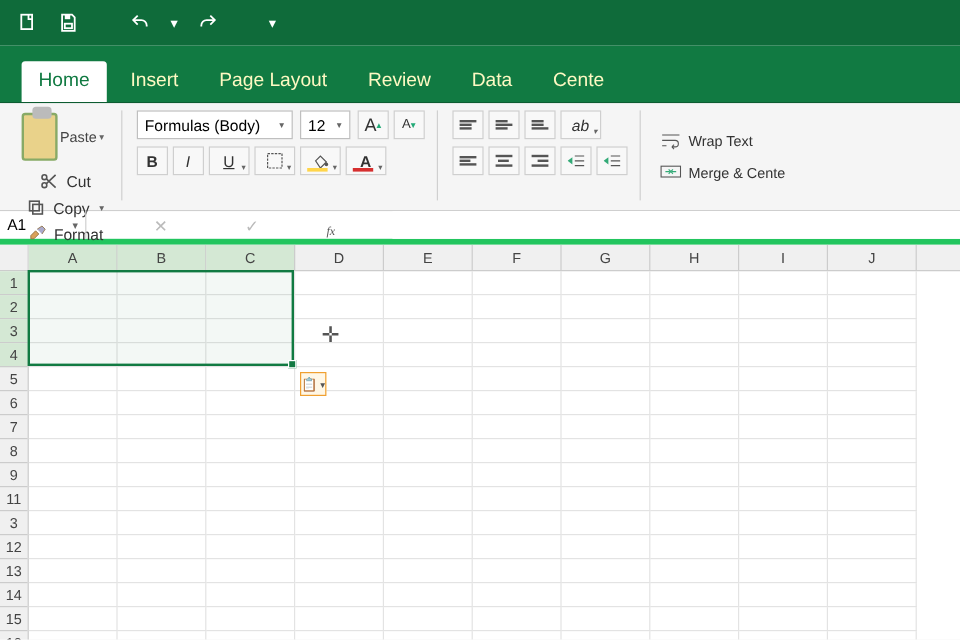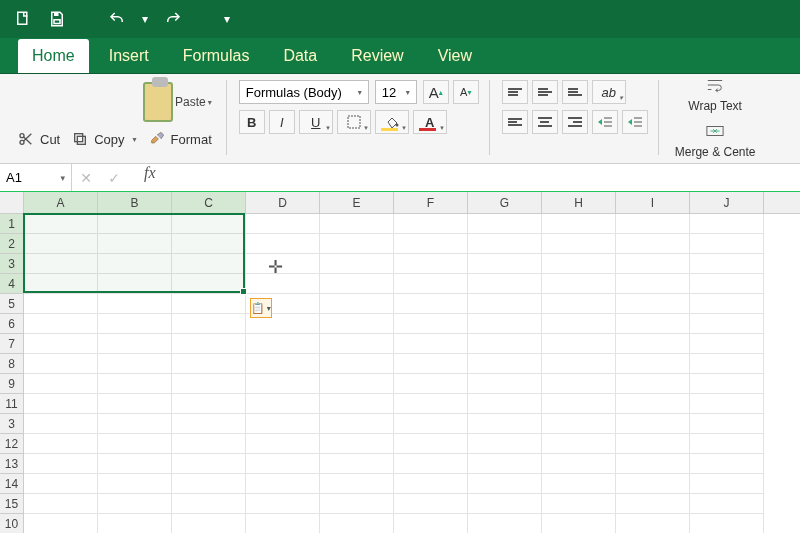--- a/index.html
+++ b/index.html
@@ -9,21 +9,21 @@
   .titlebar {
     height: 38px; background: #0f6b3a; display: flex; align-items: center; gap: 16px; padding: 0 14px;
   }
   .titlebar .qa-icon { color: #fff; font-size: 18px; cursor: pointer; display:flex; align-items:center; }
   .titlebar .qa-icon svg { width:18px; height:18px; }
   .titlebar .sep { width: 10px; }
   .titlebar .more { color:#fff; font-size:12px; }
 
   
   .tabs {
-    height: 36px; background: #117a42; display: flex; align-items: flex-end; gap: 6px; padding: 0 18px;
+    height: 48px; background: #117a42; display: flex; align-items: flex-end; gap: 6px; padding: 0 18px;
     border-bottom: 1px solid #0d5c31;
   }
   .tab {
     color: #fef9c3; font-size: 16px; padding: 8px 14px 8px; cursor: pointer; border-top-left-radius:3px; border-top-right-radius:3px;
   }
   .tab.active { background: #fff; color: #117a42; font-weight: 500; }
 
   
   .ribbon {
     background: #f5f5f5; border-bottom: 1px solid #cfcfcf; padding: 6px 10px 8px; display: flex; gap: 8px;
@@ -32,21 +32,21 @@
   .group { border-right: 1px solid #d0d0d0; padding: 0 10px 0 4px; display:flex; flex-direction:column; }
   .group:last-child { border-right:none; }
 
   
   .paste-group { display:flex; align-items:flex-end; gap:6px; }
   .paste-btn { display:flex; flex-direction:row; align-items:center; gap:2px; cursor:pointer; padding:2px 4px; }
   .paste-btn .clip { width:30px; height:40px; background:#e9d28a; border:2px solid #8a6; border-radius:3px; position:relative; }
   .paste-btn .clip::before { content:""; position:absolute; top:-7px; left:7px; width:16px; height:10px; background:#bbb; border-radius:3px; }
   .paste-btn .label { font-size:12px; color:#444; }
   .paste-btn .dd { font-size:8px; color:#666; }
-  .small-btns { display:flex; flex-direction:row; gap:4px; }
+  .small-btns { display:flex; flex-direction:column; gap:4px;align-items:center; }
   .small-btn { display:flex; align-items:center; gap:6px; font-size:13px; color:#333; cursor:pointer; padding:1px 4px; }
   .small-btn svg { width:16px; height:16px; }
   .dd-caret { font-size:8px; color:#666; margin-left:2px; }
 
   
   .font-group { gap:6px; }
   .font-row1 { display:flex; gap:6px; align-items:center; }
   .font-name { width:130px; height:24px; border:1px solid #bfbfbf; background:#fff; font-size:13px; padding:2px 6px; display:flex; align-items:center; justify-content:space-between; }
   .font-size { width:42px; height:24px; border:1px solid #bfbfbf; background:#fff; font-size:13px; padding:2px 6px; display:flex; align-items:center; justify-content:space-between; }
   .grow-shrink { display:flex; gap:4px; }
@@ -61,31 +61,31 @@
   .swatch-yellow { background:#ffd54a; }
   .swatch-red { background:#d62f2f; }
 
   
   .align-group { gap:6px; }
   .align-row { display:flex; gap:4px; }
   .align-ico span { display:block; width:14px; height:2px; background:#555; margin:1px 0; }
 
   
   .merge-group { gap:6px; flex-direction:column; justify-content:center; }
-  .merge-btn { display:flex; align-items:center; gap:6px; font-size:12px; color:#333; cursor:pointer; padding:2px 4px; white-space:nowrap;flex-direction:column; }
+  .merge-btn { display:flex; align-items:flex-end; gap:6px; font-size:12px; color:#333; cursor:pointer; padding:2px 4px; white-space:nowrap; }
   .merge-btn svg { width:18px; height:16px; }
 
   
-  .formulabar { height:28px; background:#fff; border-bottom:1px solid #22c55e; display:flex; align-items:flex-start; }
+  .formulabar { height:28px; background:#fff; border-bottom:5px solid #22c55e; display:flex; align-items:flex-end;gap:48px; }
   .namebox { width:72px; height:100%; border-right:1px solid #d0d0d0; display:flex; align-items:center; justify-content:space-between; padding:0 6px; font-size:13px; }
   .namebox .dd-caret { font-size:9px; }
   .fx-btn { width:28px; height:100%; display:flex; align-items:center; justify-content:center; color:#888; cursor:pointer; font-size:14px; }
   .fx-cancel { color:#bbb; }
   .fx-enter { color:#bbb; }
-  .fx-label { font-style:italic; font-family:Georgia,serif; color:#555; font-size:16px; margin-left:16px; }
+  .fx-label { font-style:italic; font-family:Georgia,serif; color:#555; font-size:10px; margin-left:0; }
   .formula-input { flex:1; height:100%; border:none; outline:none; padding:0 6px; font-size:13px; }
 
   
   .grid-wrap { background:#fff; position:relative; height: 341px; overflow:hidden; }
   .corner { position:absolute; top:0; left:0; width:24px; height:22px; background:#f0f0f0; border-right:1px solid #ccc; border-bottom:1px solid #ccc; }
   .col-headers { position:absolute; top:0; left:24px; right:0; height:22px; display:flex; background:#f0f0f0; border-bottom:1px solid #ccc; }
   .col-h { width:74px; border-right:1px solid #ccc; display:flex; align-items:center; justify-content:center; font-size:12px; color:#444; cursor:pointer; }
   .col-h.sel { background:#d4e8d4; }
   .row-headers { position:absolute; top:22px; left:0; width:24px; bottom:0; background:#f0f0f0; border-right:1px solid #ccc; }
   .row-h { height:20px; border-bottom:1px solid #ccc; display:flex; align-items:center; justify-content:center; font-size:12px; color:#444; cursor:pointer; }
@@ -133,24 +133,24 @@
         <path d="M20 9h-9a6 6 0 00-6 6v1"></path>
       </svg>
   </span>
   <span class="sep"></span>
   <span class="more">▾</span>
 </div>
 
 <div class="tabs">
   <div class="tab active">Home</div>
   <div class="tab">Insert</div>
-  <div class="tab">Formulas</div>
+  <div class="tab">Page Layout</div>
+  <div class="tab">Review</div>
   <div class="tab">Data</div>
-  <div class="tab">Review</div>
-  <div class="tab">View</div>
+  <div class="tab">Cente</div>
 </div>
 
 <div class="ribbon">
 
   <div class="group paste-group">
     <div class="paste-btn">
       <div class="clip"></div>
       <span class="label">Paste</span>
       <span class="dd">▾</span>
     </div>

